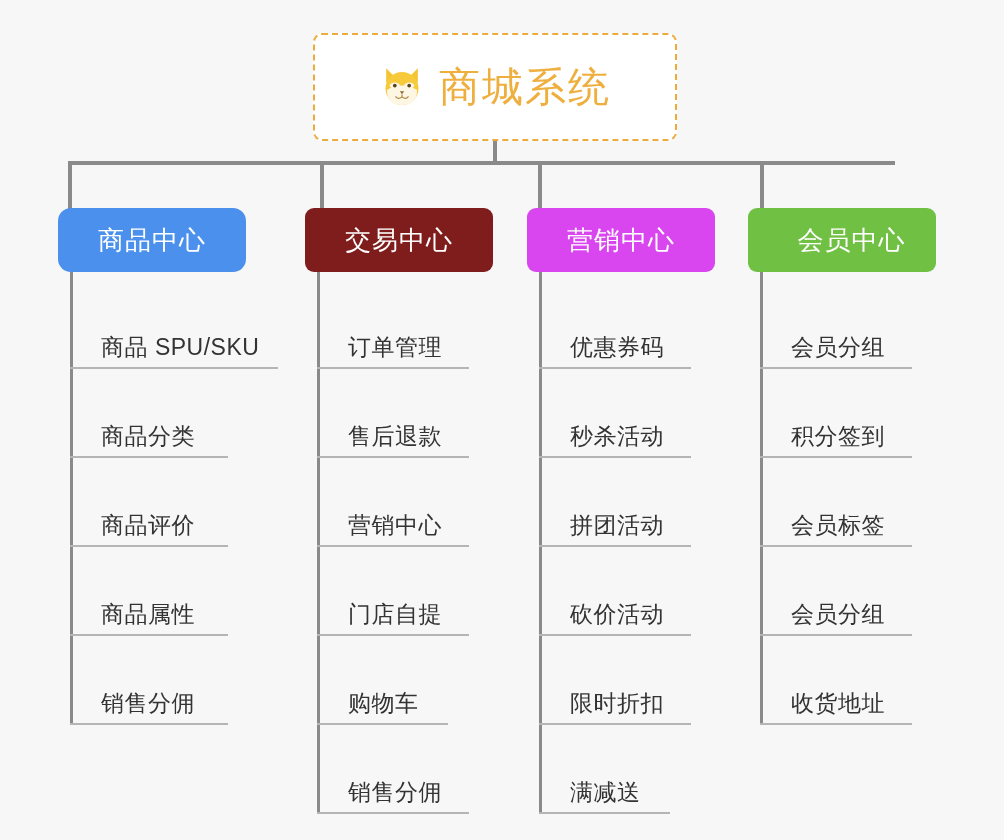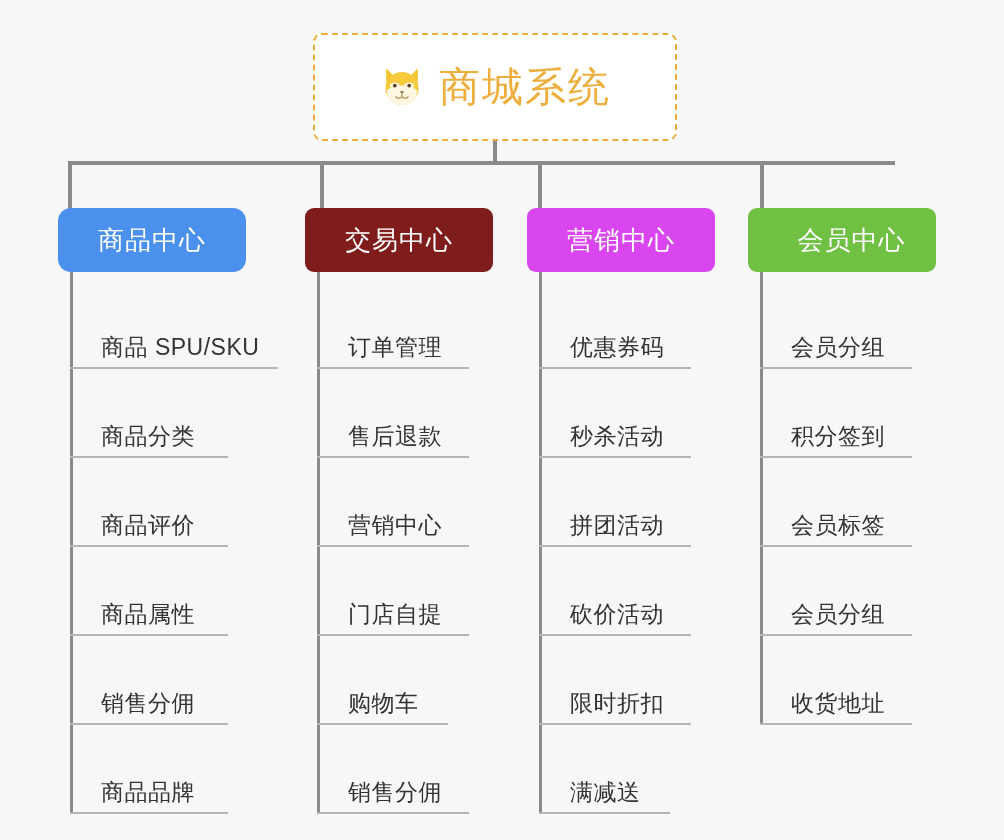--- a/index.html
+++ b/index.html
@@ -186,23 +186,20 @@
         </div>
       <div class="leaf-item">
           <span class="leaf-label">商品评价</span>
         </div>
       <div class="leaf-item">
           <span class="leaf-label">商品属性</span>
         </div>
       <div class="leaf-item">
           <span class="leaf-label">销售分佣</span>
         </div>
-      <div class="leaf-item">
-          <span class="leaf-label">商品品牌</span>
-        </div>
     </div>
   </div>
 
   <div class="column col-2">
     <div class="cat-header" style="background: #7f1d1d;">
       <span>交易中心</span>
     </div>
     <div class="leaf-list">
       <div class="leaf-item">
           <span class="leaf-label">订单管理</span>

